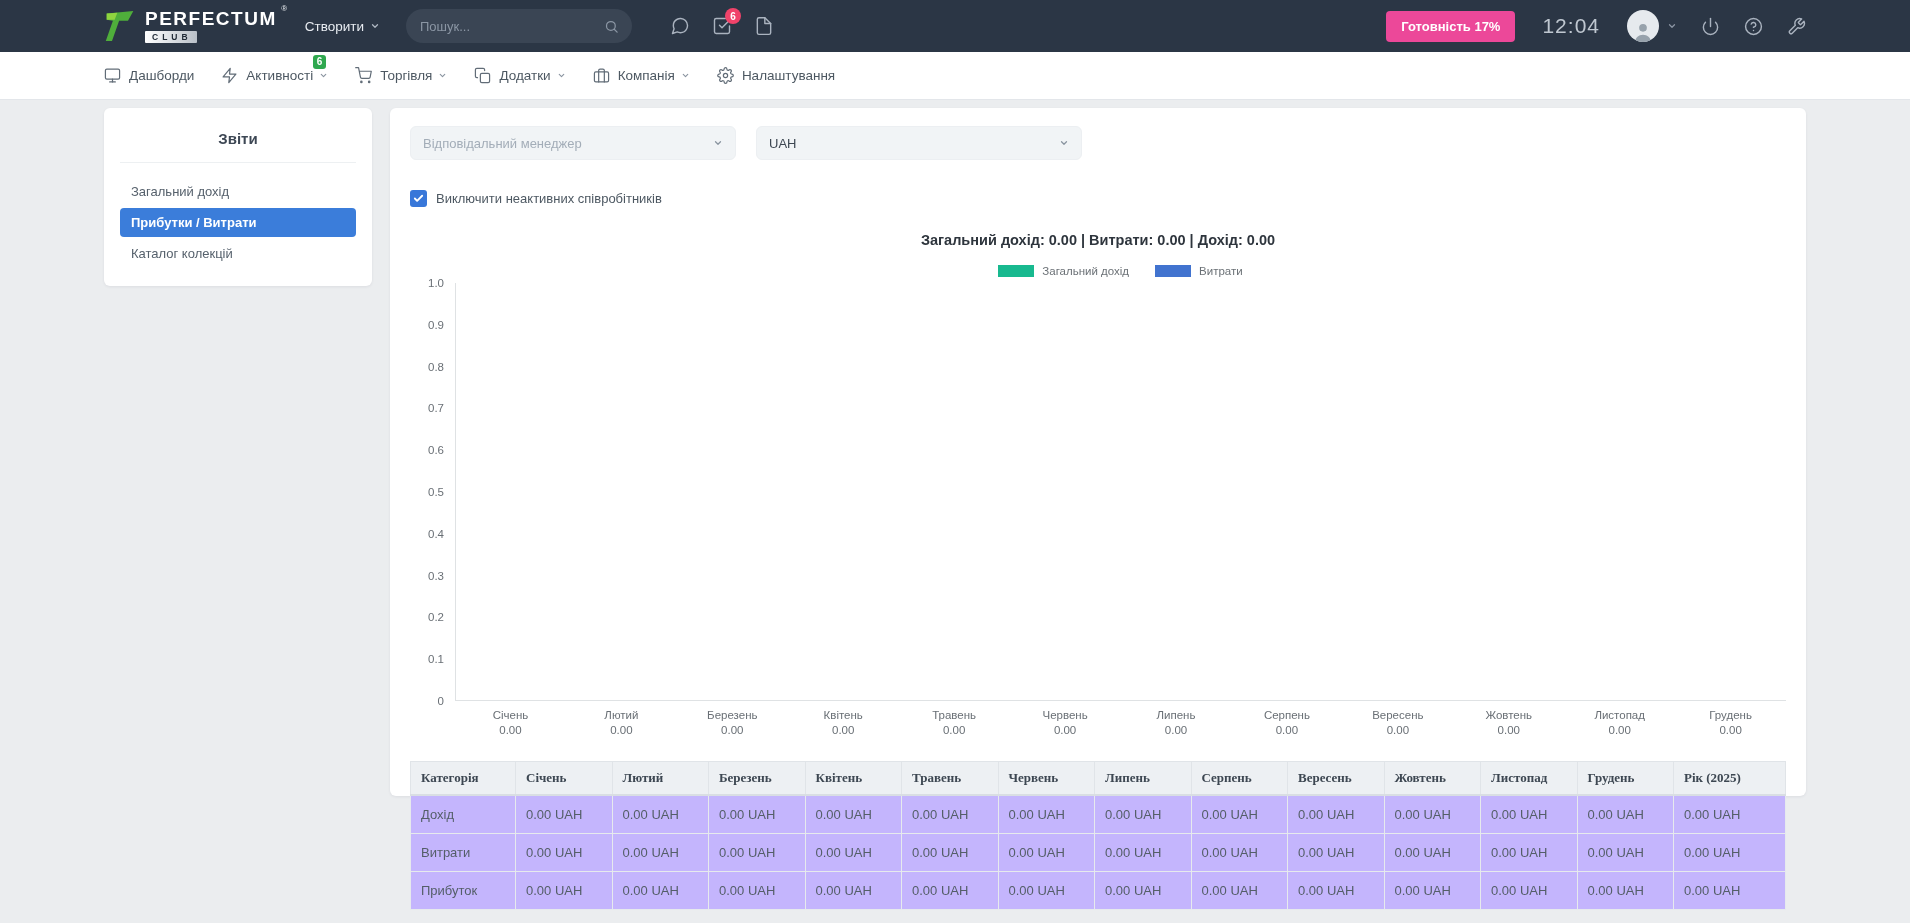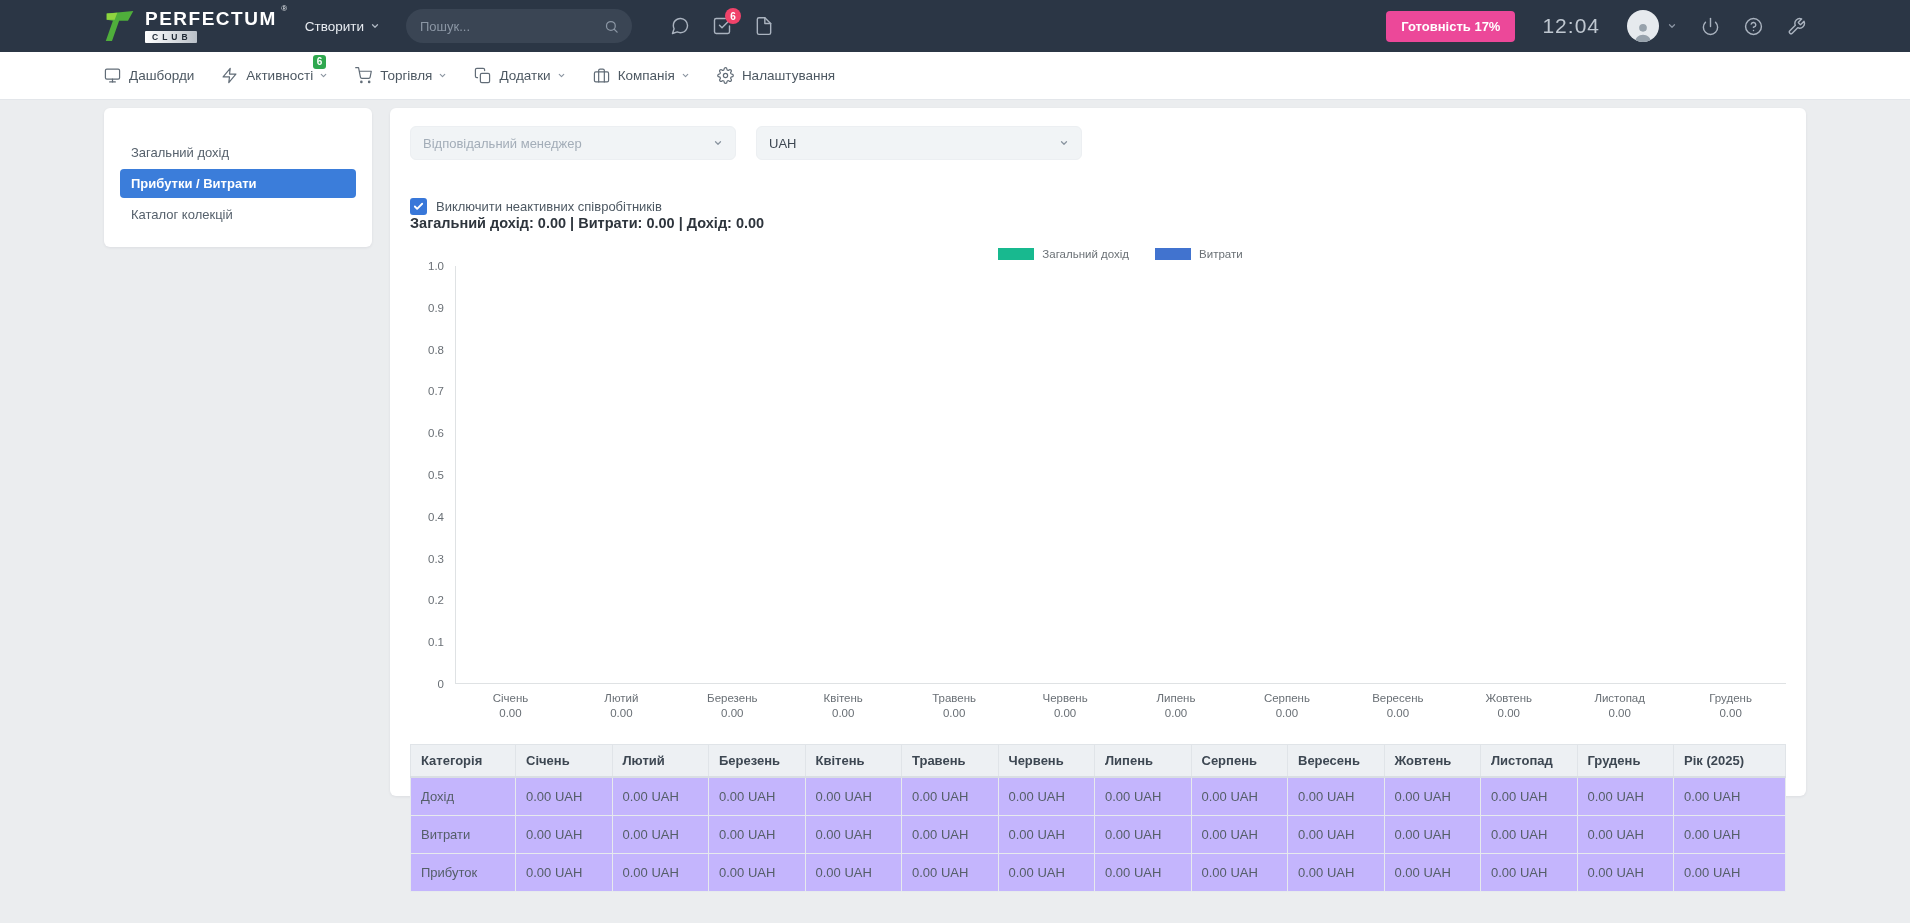--- a/index.html
+++ b/index.html
@@ -98,29 +98,29 @@
   .filters { display:flex; gap:20px; }
   .select {
     width:326px; height:34px; background:#f1f4f6; border:1px solid #eceff2; border-radius:6px;
     display:flex; align-items:center; justify-content:space-between; padding:0 12px;
     font-size:13px; cursor:pointer;
   }
   .select .val { color:#3d4752; }
   .select .val.placeholder { color:#a3adb8; }
   .select svg { width:10px; height:10px; color:#8a95a0; }
 
-  .chk-row { margin-top:38px; display:flex; align-items:center; gap:9px; }
+  .chk-row { margin-top:30px; display:flex; align-items:center; gap:9px; }
   .checkbox {
     width:17px; height:17px; border-radius:3px; background:#3877d9;
     display:flex; align-items:center; justify-content:center; cursor:pointer;
   }
   .checkbox svg { width:11px; height:11px; color:#fff; }
   .chk-label { font-size:13px; color:#4d5862; }
 
-  .summary { font-size:14.5px; font-weight:bold; color:#2e353d; }
+  .summary { margin-top:25px; font-size:14.5px; font-weight:bold; color:#2e353d;text-align:center; }
 
   
   .legend { margin-top:15px; margin-left:45px; height:16px; display:flex; justify-content:center; align-items:center; gap:26px; }
   .legend-item { display:flex; align-items:center; gap:8px; font-size:11.5px; color:#6b7176; cursor:pointer; }
   .legend-item .sw { width:36px; height:12px; }
 
   .plot-wrap { margin-top:4px; display:flex; height:418px; }
   .y-axis { width:45px; position:relative; font-size:11.5px; color:#696f75; }
   .y-axis .ytick { position:absolute; right:11px; transform:translateY(-50%); }
   .plot {
@@ -130,21 +130,21 @@
   .plot .slot { flex:1; height:100%; display:flex; align-items:flex-end; justify-content:center; gap:2px; }
   .plot .bar { width:34px; }
 
   .x-axis { margin-left:45px; margin-top:7px; display:flex; }
   .xslot { flex:1; text-align:center; font-size:11.5px; color:#696f75; line-height:15px; }
 
   
   .report-table { margin-top:23px; width:100%; border-collapse:collapse; table-layout:fixed; font-size:13px; }
   .report-table th {
     background:#edf0f3; color:#3d4752; font-weight:bold; text-align:left;
-    padding:8px 10px; border:1px solid #e0e4e8; border-bottom:2px solid #d9dee3;
+    padding:8px 10px; border:1px solid #e0e4e8; border-bottom:2px solid #d9dee3;font-family:Liberation Serif, serif;
   }
   .report-table td { padding:11px 10px; border:1px solid #e6eaed; color:#545e68; background:#c4b5fd; }
   .report-table col.c-first { width:105px; }
   .report-table col.c-last  { width:112px; }
 </style>
 </head>
 <body>
 
 <header class="topbar">
   <div class="brand">
@@ -323,20 +323,21 @@
         </svg>
       </span>
     <span class="mi-label">Налаштування</span>
 
   </div>
   </nav>
 
 <div class="content">
 
   <aside class="card sidebar">
+    <div class="sb-title">Звіти</div>
     <div class="sb-list" id="sidebar-list">
         <div class="sb-item">Загальний дохід</div>
         <div class="sb-item active">Прибутки / Витрати</div>
         <div class="sb-item">Каталог колекцій</div>
       </div>
   </aside>
 
   <main class="card main">
 
     <div class="filters">

